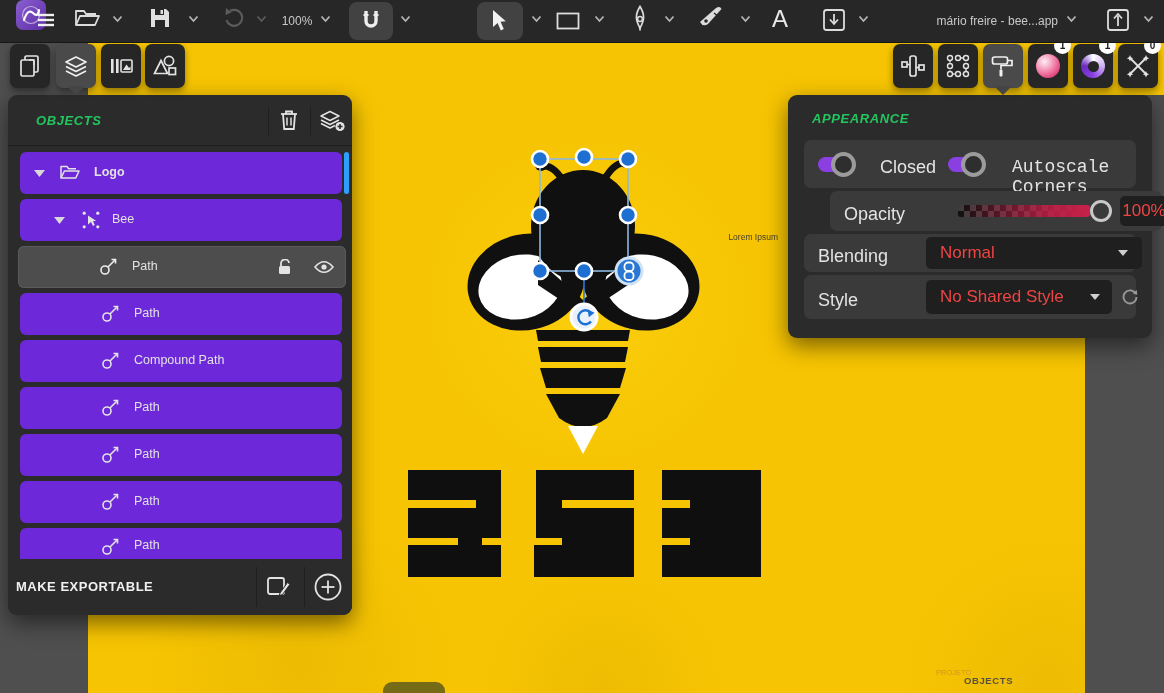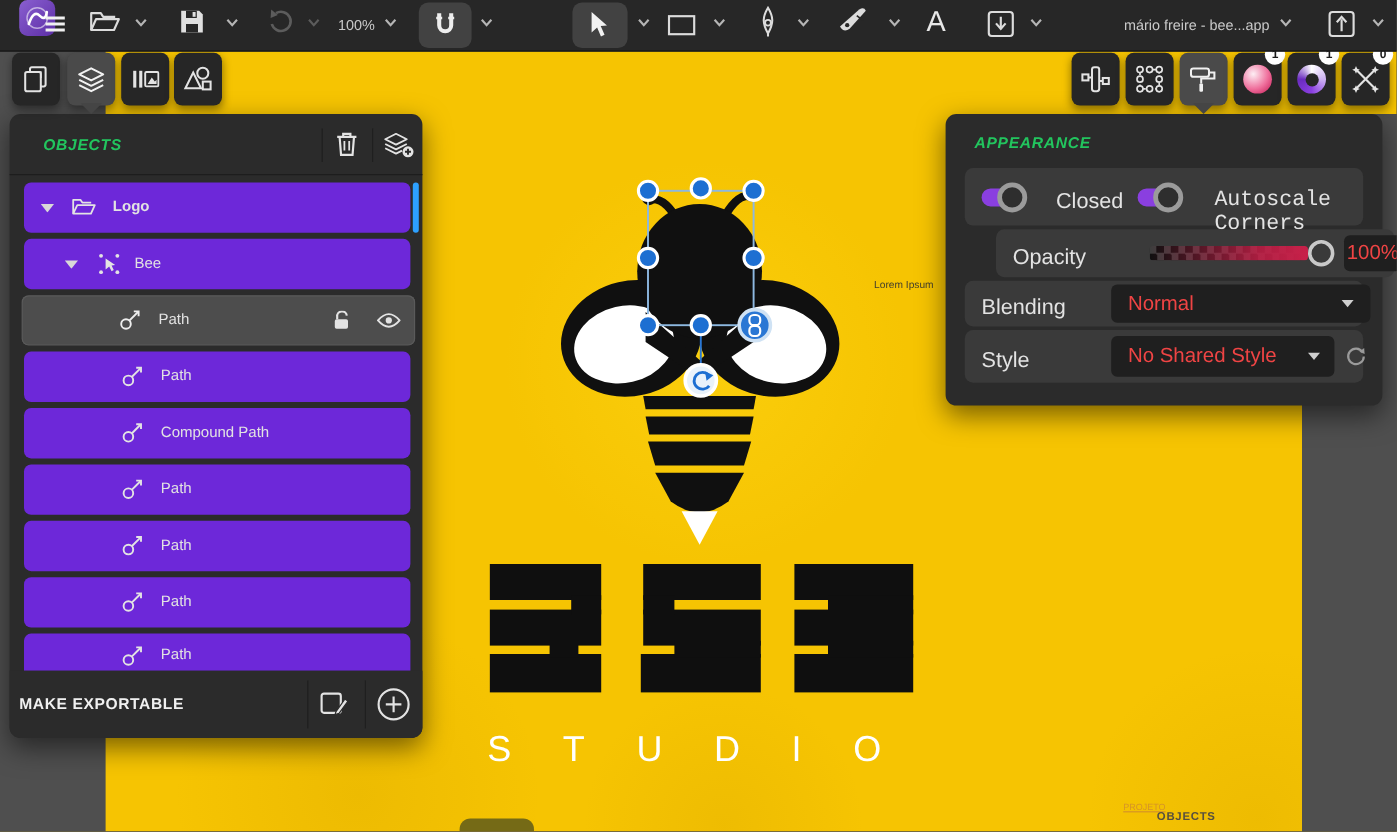--- a/index.html
+++ b/index.html
@@ -103,24 +103,23 @@
         <rect x="128" y="28" width="26" height="16"></rect>
           <rect x="154" y="66" width="72" height="14"></rect>
         <rect x="254" y="2" width="99" height="30"></rect>
           <rect x="254" y="40" width="99" height="30"></rect>
           <rect x="254" y="77" width="99" height="32"></rect>
         <rect x="282" y="28" width="71" height="16"></rect>
           <rect x="282" y="66" width="71" height="14"></rect>
       </g>
     </svg>
 
-    <div class="abs" id="studio" style="left:318px;top:566px;">STUDIO</div>
 
     <div class="abs" id="lorem" style="left:610px;top:190px;width:80px;">Lorem Ipsum</div>
-    <div class="abs" id="projeto" style="left:848px;top:626px;text-decoration:underline;">PROJETO</div>
+    <div class="abs" id="projeto" style="left:848px;top:626px;">PROJETO</div>
     <div class="abs" id="logotipo" style="left:876px;top:633px;">OBJECTS</div>
 
     <div class="abs" style="left:295px;top:640px;width:62px;height:14px;background:#756a16;border-radius:9px 9px 0 0;"></div>
   </div>
   <div class="abs" id="artboard-tr"></div>
 
   <svg class="abs" style="left:520px;top:140px;z-index:10;" width="145" height="200" viewBox="0 0 145 200">
     <rect x="20" y="19" width="88" height="112" fill="none" stroke="#8db8e0" stroke-width="1.6"></rect>
     <line x1="64" y1="131" x2="64" y2="164" stroke="#2a77d4" stroke-width="1.6"></line>
     <g>

